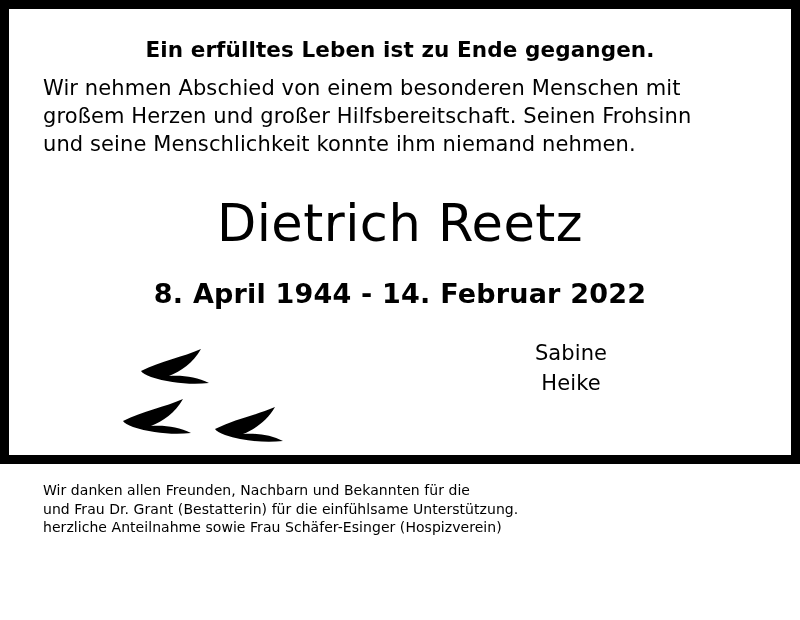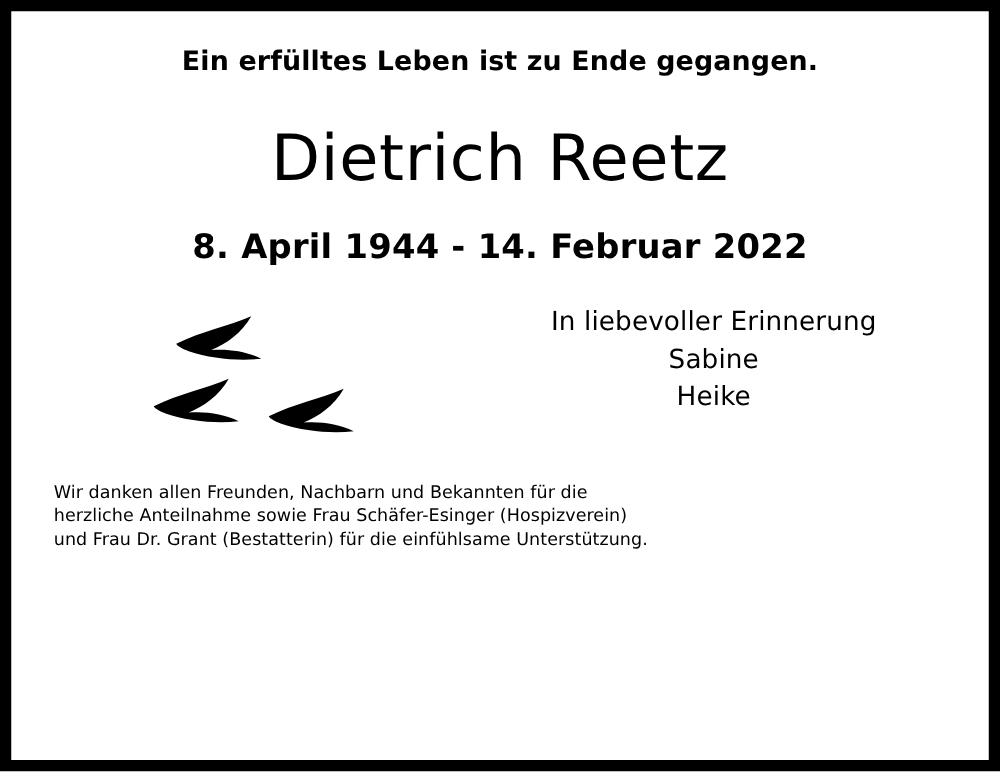--- a/index.html
+++ b/index.html
@@ -11,21 +11,21 @@
     width: 800px;
     height: 620px;
     font-family: "DejaVu Sans", "Liberation Sans", sans-serif;
     color: #000000;
     overflow: hidden;
   }
   .obituary {
     position: relative;
     box-sizing: border-box;
     width: 800px;
-    height: 617px;
+    height: 464px;
     background: #ffffff;
     border: 9px solid #000000;
     padding: 22px 34px 14px 34px;
   }
   .headline {
     text-align: center;
     font-weight: bold;
     font-size: 21.5px;
     letter-spacing: 0.1px;
     margin: 6px 0 12px 0;
@@ -92,20 +92,25 @@
     white-space: nowrap;
   }
 </style>
 </head>
 <body>
 
 <div class="obituary">
 
   <div class="headline">Ein erfülltes Leben ist zu Ende gegangen.</div>
 
+  <div class="intro">
+    <span class="intro-line">Wir nehmen Abschied von einem besonderen Menschen mit</span>
+    <span class="intro-line">großem Herzen und großer Hilfsbereitschaft. Seinen Frohsinn</span>
+    <span class="intro-line">und seine Menschlichkeit konnte ihm niemand nehmen.</span>
+  </div>
 
   <div class="name">Dietrich Reetz</div>
 
   <div class="dates">8. April 1944  -  14. Februar 2022</div>
 
   <div class="middle">
 
     <div class="birds">
       <svg viewBox="0 0 240 120" width="240" height="120" aria-hidden="true">
         <g fill="#000000">
@@ -113,26 +118,25 @@
           <path d="M20 28 C40 18, 62 14, 80 6 C72 20, 60 28, 48 33 C62 32, 76 34, 88 40 C70 42, 48 40, 30 34 C25 32, 21 30, 20 28 Z"></path>
 
           <path d="M2 78 C22 68, 44 64, 62 56 C54 70, 42 78, 30 83 C44 82, 58 84, 70 90 C52 92, 30 90, 12 84 C7 82, 3 80, 2 78 Z"></path>
 
           <path d="M94 86 C114 76, 136 72, 154 64 C146 78, 134 86, 122 91 C136 90, 150 92, 162 98 C144 100, 122 98, 104 92 C99 90, 95 88, 94 86 Z"></path>
         </g>
       </svg>
     </div>
 
     <div class="memorial">
-      <span>In liebevoller Erinnerung</span>
       <span>Sabine</span>
       <span>Heike</span>
     </div>
 
   </div>
 
   <div class="thanks">
     <span class="thanks-line">Wir danken allen Freunden, Nachbarn und Bekannten für die</span>
+    <span class="thanks-line">und Frau Dr. Grant (Bestatterin) für die einfühlsame Unterstützung.</span>
     <span class="thanks-line">herzliche Anteilnahme sowie Frau Schäfer-Esinger (Hospizverein)</span>
-    <span class="thanks-line">und Frau Dr. Grant (Bestatterin) für die einfühlsame Unterstützung.</span>
   </div>
 
 </div>
 
 </body></html>

